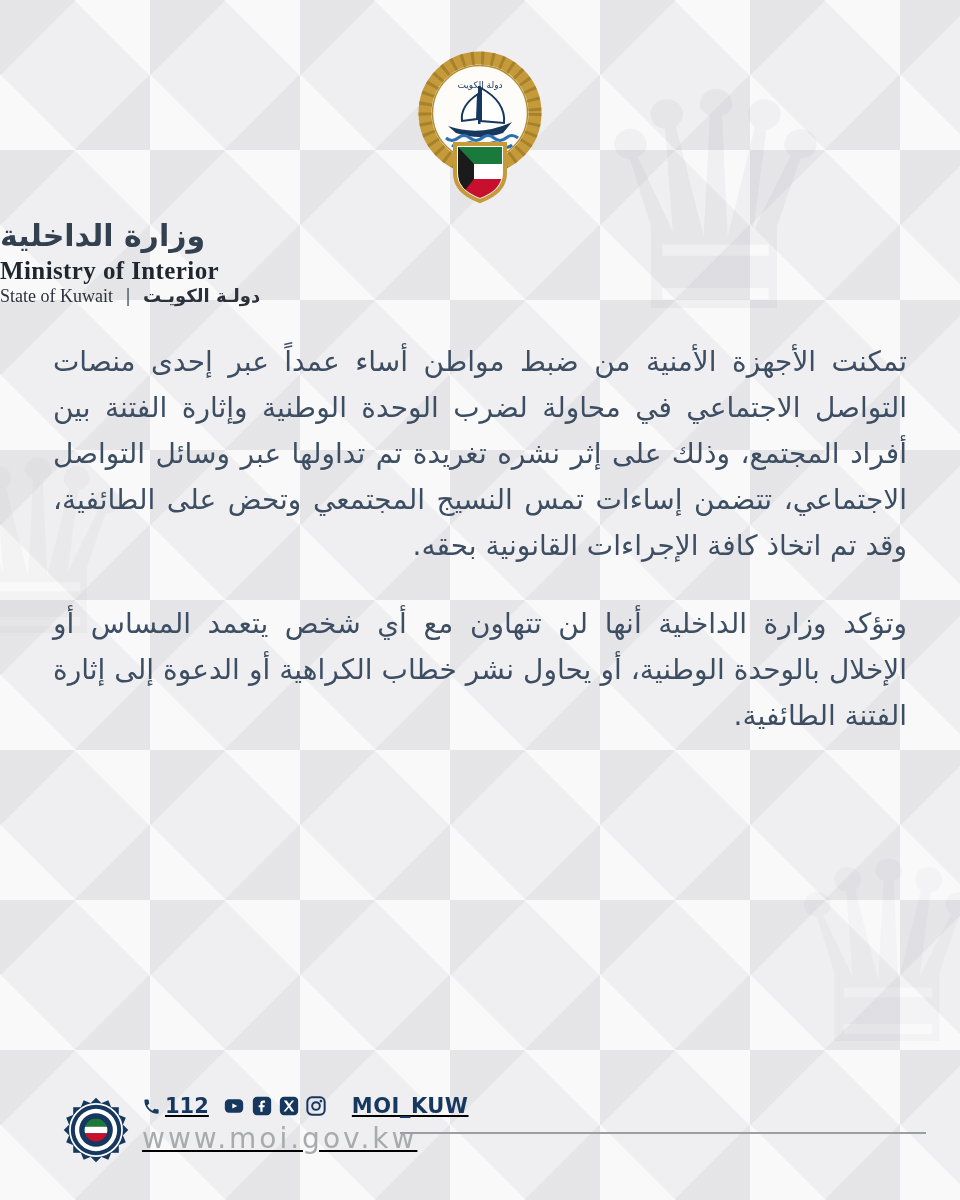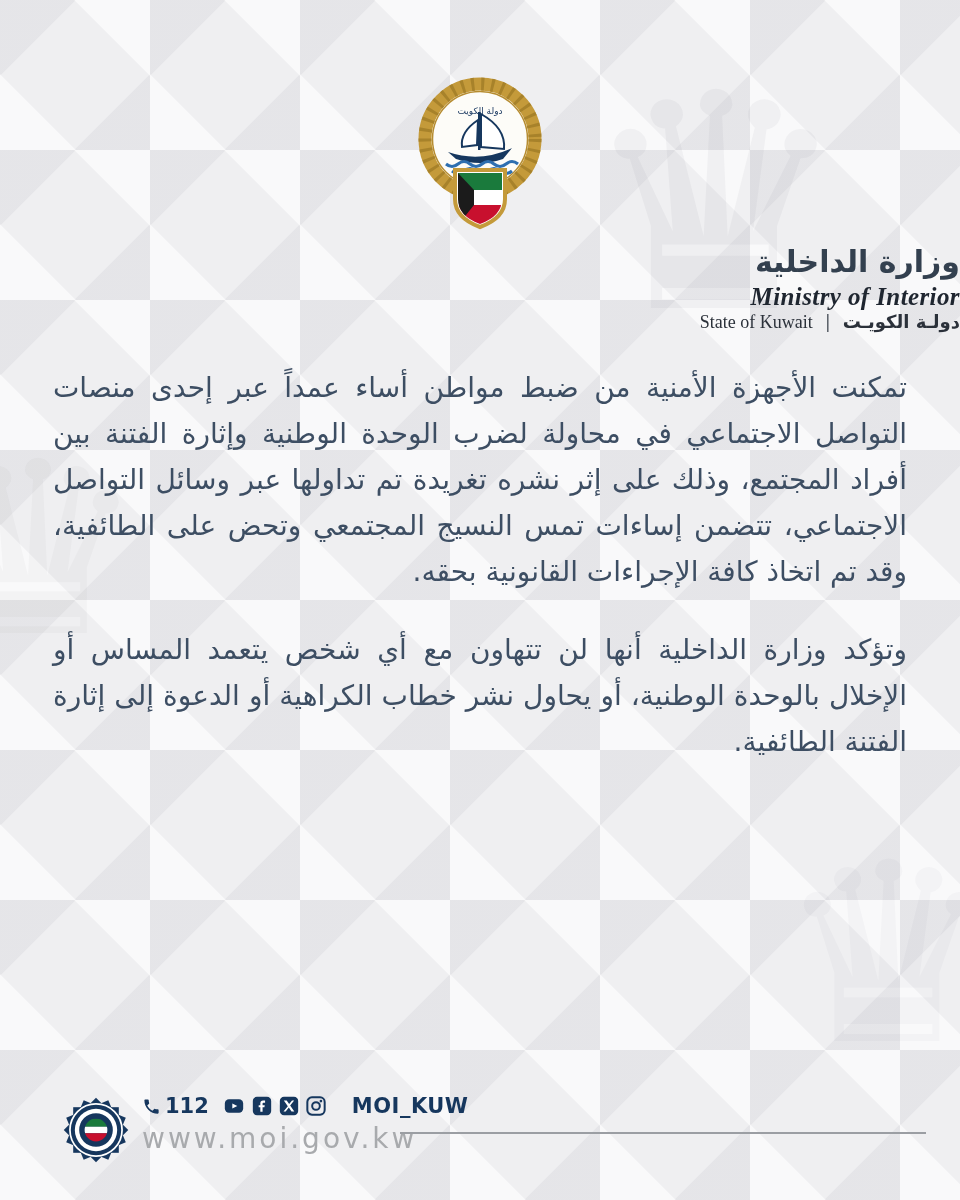--- a/index.html
+++ b/index.html
@@ -17,45 +17,45 @@
     background-size:150px 150px;
   }
 
   
   .crown { position:absolute; pointer-events:none; user-select:none; line-height:1; }
   .crown-1 { top:55px;  right:110px; font-size:300px; color:rgba(90,95,110,0.055); }
   .crown-2 { top:430px; left:-70px;  font-size:240px; color:rgba(90,95,110,0.04); }
   .crown-3 { bottom:120px; right:-40px; font-size:250px; color:rgba(90,95,110,0.035); }
 
   
-  .header { position:relative; padding-top:76px; text-align:right; }
+  .header { position:relative; padding-top:50px; text-align:left; }
   .emblem { display:block; margin:0 auto; }
   .ministry-ar { margin-top:6px; font-size:30px; font-weight:bold; color:#33404f; }
-  .ministry-en { margin-top:4px; font-family:"Liberation Serif", serif; font-size:25px; font-weight:bold; color:#1f2630; letter-spacing:.4px;font-style:italic; }
+  .ministry-en { margin-top:4px; font-family:"Liberation Serif", serif; font-size:25px; font-weight:bold; color:#1f2630; letter-spacing:.4px; }
   .state-line { margin-top:0; font-size:18px; color:#2b313a; }
   .state-line .en { font-family:"Liberation Serif", serif; }
   .state-line .pipe { margin:0 12px; color:#5a6068; }
   .state-line .ar { font-weight:bold; }
 
   
   .headline { margin:28px 70px 0; text-align:center; color:#c51f30; font-size:47px; font-weight:bold; line-height:76px; }
   .headline .hl { display:block; }
 
   
   .body-text { margin:32px 53px 0; }
   .body-text p {
     font-size:28px; line-height:46px; color:#3d4e63;
     text-align:justify; text-justify:inter-word;
   }
   .body-text p + p { margin-top:32px; }
 
   
   .footer { position:absolute; left:0; right:0; top:1090px; height:90px; }
   .badge { position:absolute; left:58px; top:2px; }
-  .footer-info { position:absolute; left:142px; top:4px; }
+  .footer-info { position:absolute; left:142px; top:4px;text-decoration:underline; }
   .row1 { display:flex; align-items:center; gap:9px; }
   .phone-group { display:flex; align-items:center; gap:4px; color:#16375e; font-weight:bold; font-size:21px; }
   .social { display:flex; align-items:center; gap:7px; margin-left:5px; }
   .social svg { display:block; }
   .handle { color:#16375e; font-weight:bold; font-size:21px; letter-spacing:.5px; margin-left:17px; }
   .website { display:block; margin-top:4px; color:#a8aaad; font-size:28px; letter-spacing:3px; }
   .footer-line { position:absolute; left:400px; right:34px; top:42px; height:2px; background:#9b9ea3; }
 </style>
 </head>
 <body>

